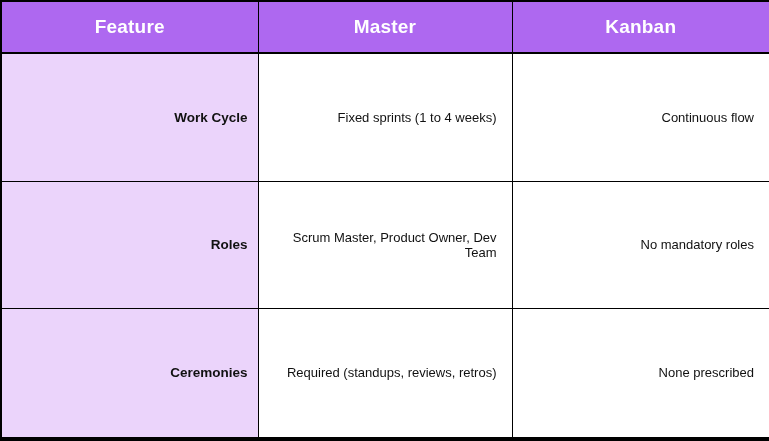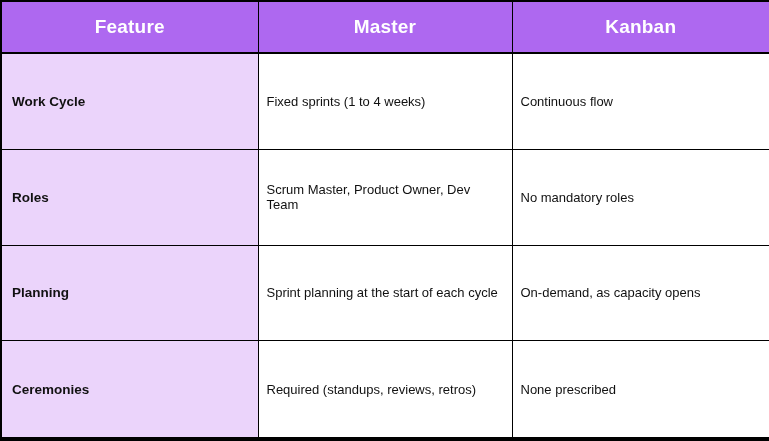--- a/index.html
+++ b/index.html
@@ -45,33 +45,33 @@
     text-align: center;
     vertical-align: middle;
   }
   tbody tr { height: 55px; }
   tbody th.feature-cell {
     background: var(--feature-bg);
     color: var(--body-text);
     font-size: 13.5px;
     font-weight: 700;
     border: 1.5px solid var(--border);
-    text-align: left;
+    text-align: right;
     vertical-align: middle;
     padding: 20px 10px;
   }
   tbody td.value-cell {
     background: var(--cell-bg);
     color: var(--body-text);
     font-size: 13px;
     font-weight: 400;
     border: 1.5px solid var(--border);
-    text-align: left;
+    text-align: right;
     vertical-align: middle;
-    padding: 4px 8px;
+    padding: 4px 15px;
   }
 </style>
 </head>
 <body>
 
 <div class="table-wrap">
   <table class="comparison">
     <colgroup>
       <col class="col-feature">
       <col class="col-scrum">
@@ -89,24 +89,19 @@
     <th class="feature-cell" scope="row">Work Cycle</th>
     <td class="value-cell">Fixed sprints (1 to 4 weeks)</td>
     <td class="value-cell">Continuous flow</td>
   </tr>
         <tr>
     <th class="feature-cell" scope="row">Roles</th>
     <td class="value-cell">Scrum Master, Product Owner, Dev Team</td>
     <td class="value-cell">No mandatory roles</td>
   </tr>
         <tr>
-    <th class="feature-cell" scope="row">Planning</th>
-    <td class="value-cell">Sprint planning at the start of each cycle</td>
-    <td class="value-cell">On-demand, as capacity opens</td>
-  </tr>
-        <tr>
     <th class="feature-cell" scope="row">Ceremonies</th>
     <td class="value-cell">Required (standups, reviews, retros)</td>
     <td class="value-cell">None prescribed</td>
   </tr>
       </tbody>
   </table>
 </div>
 
 </body></html>

